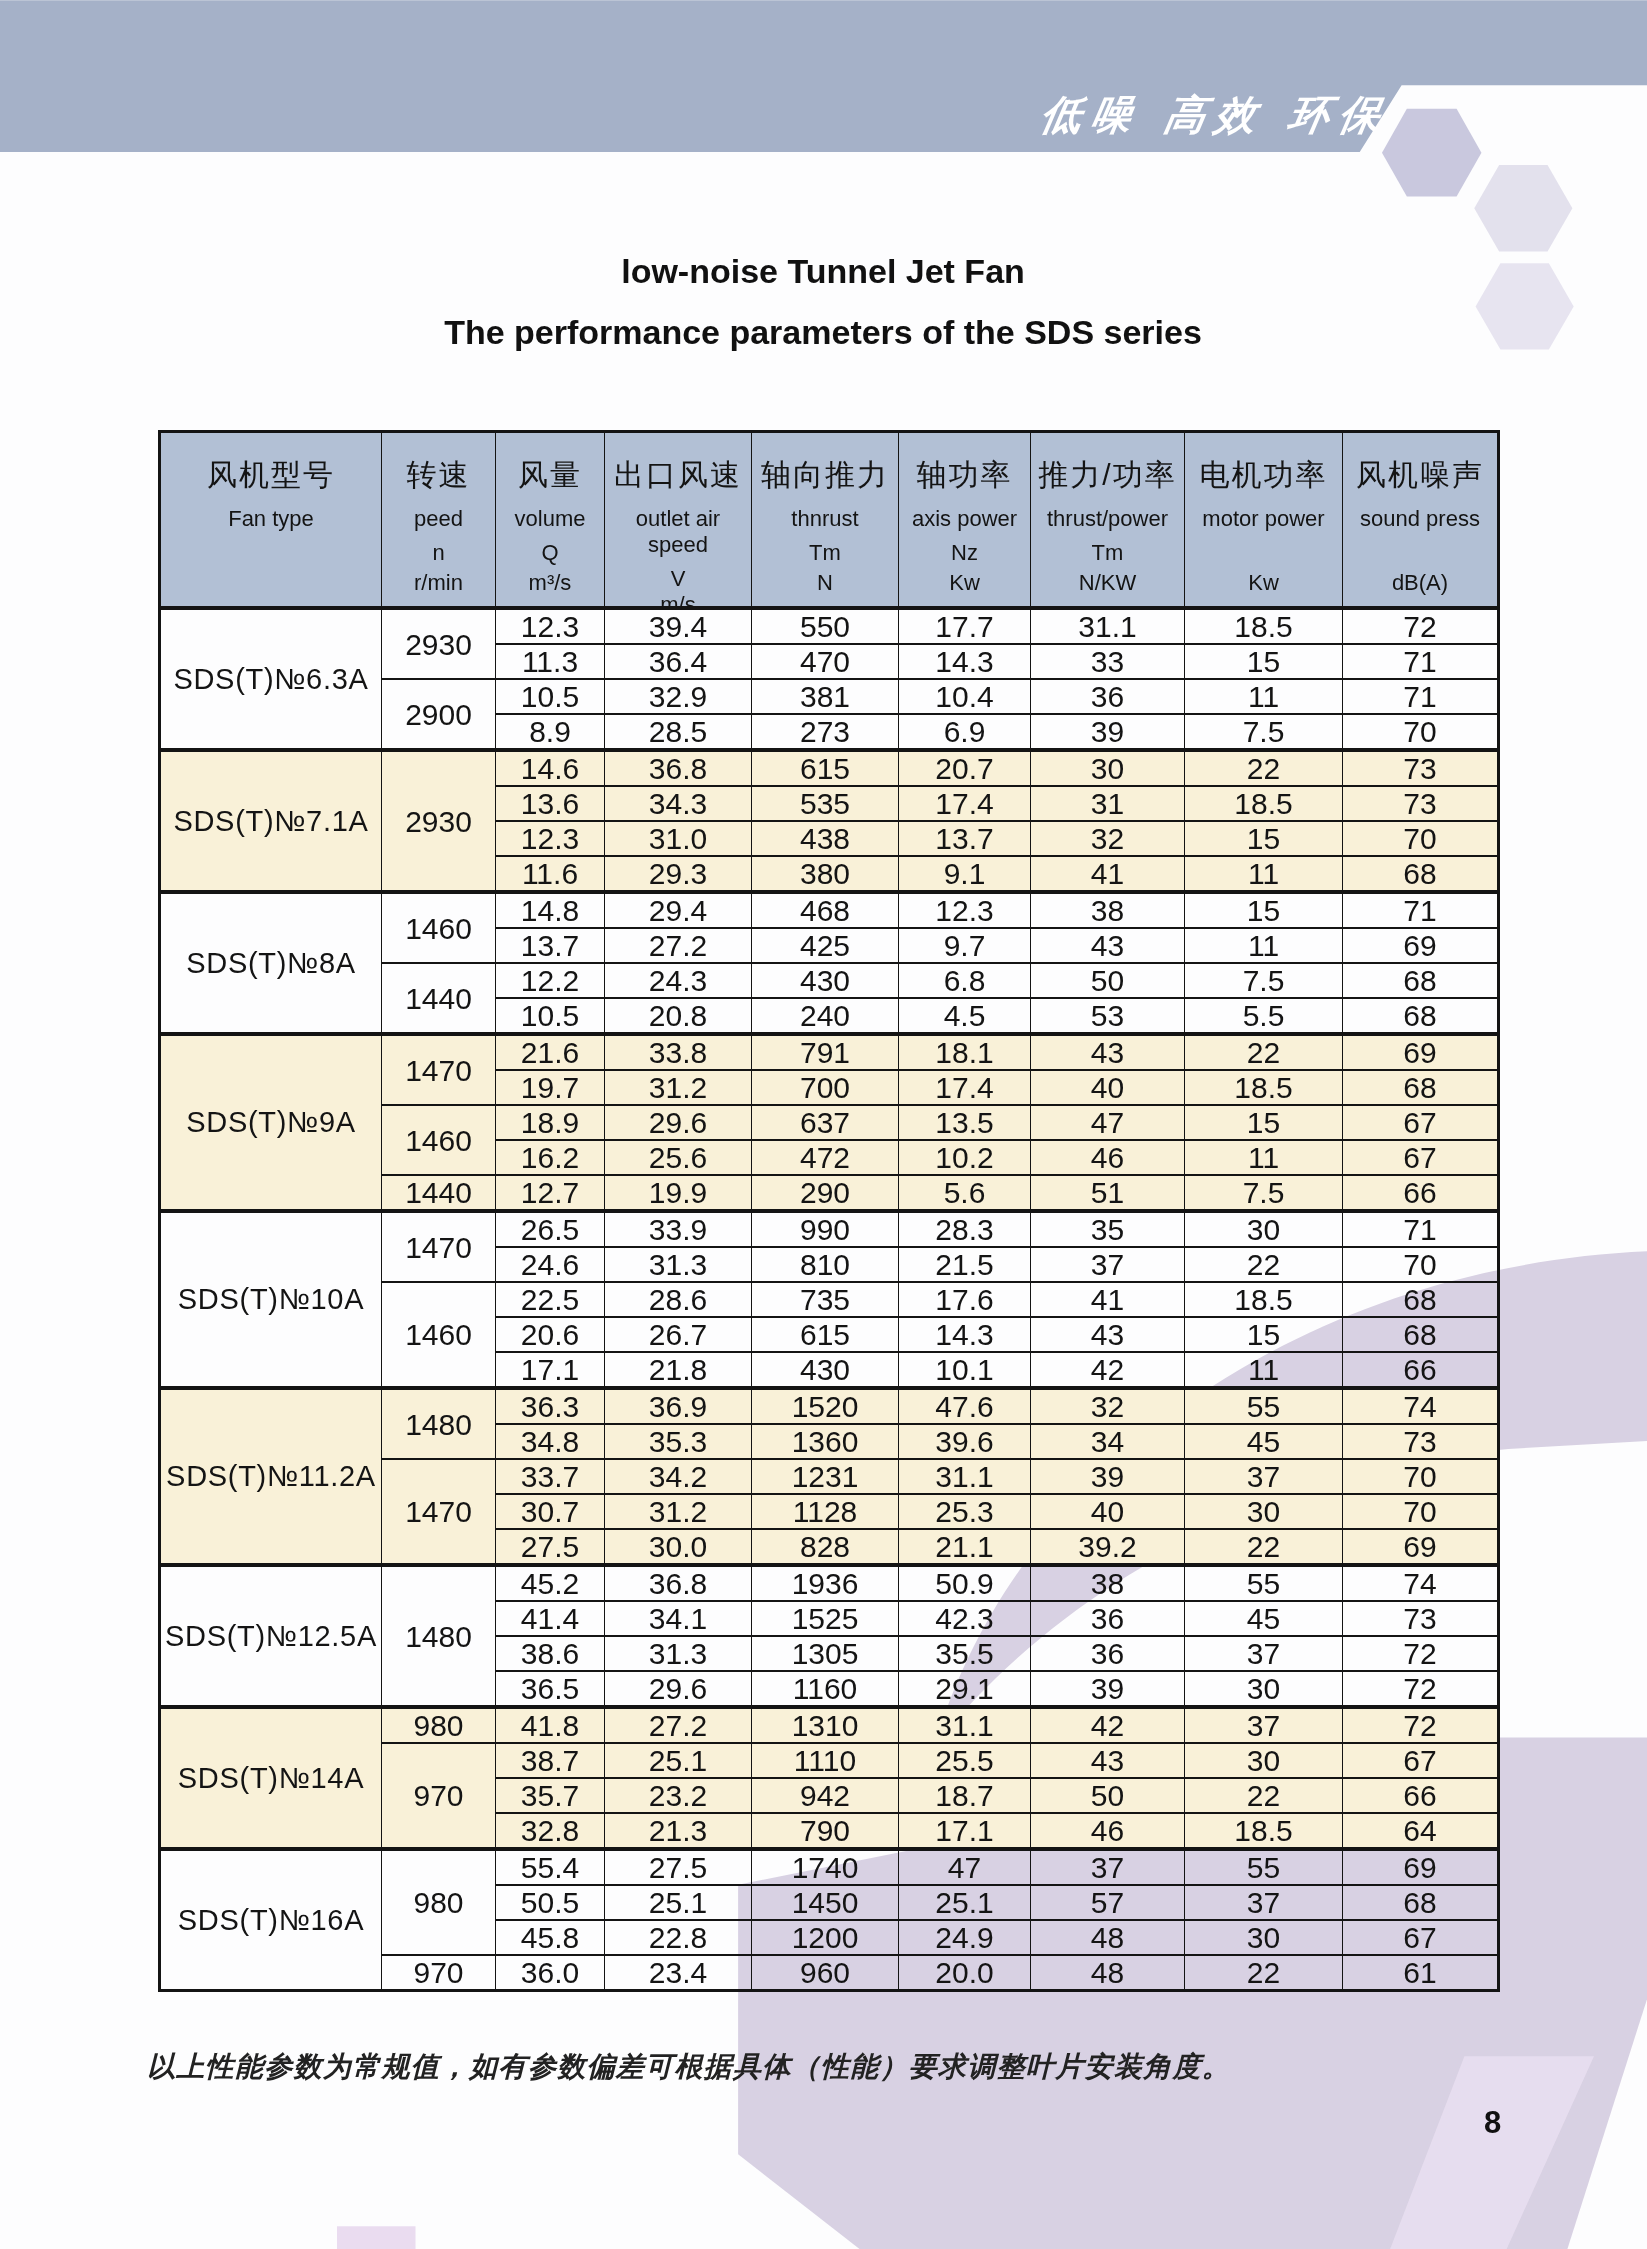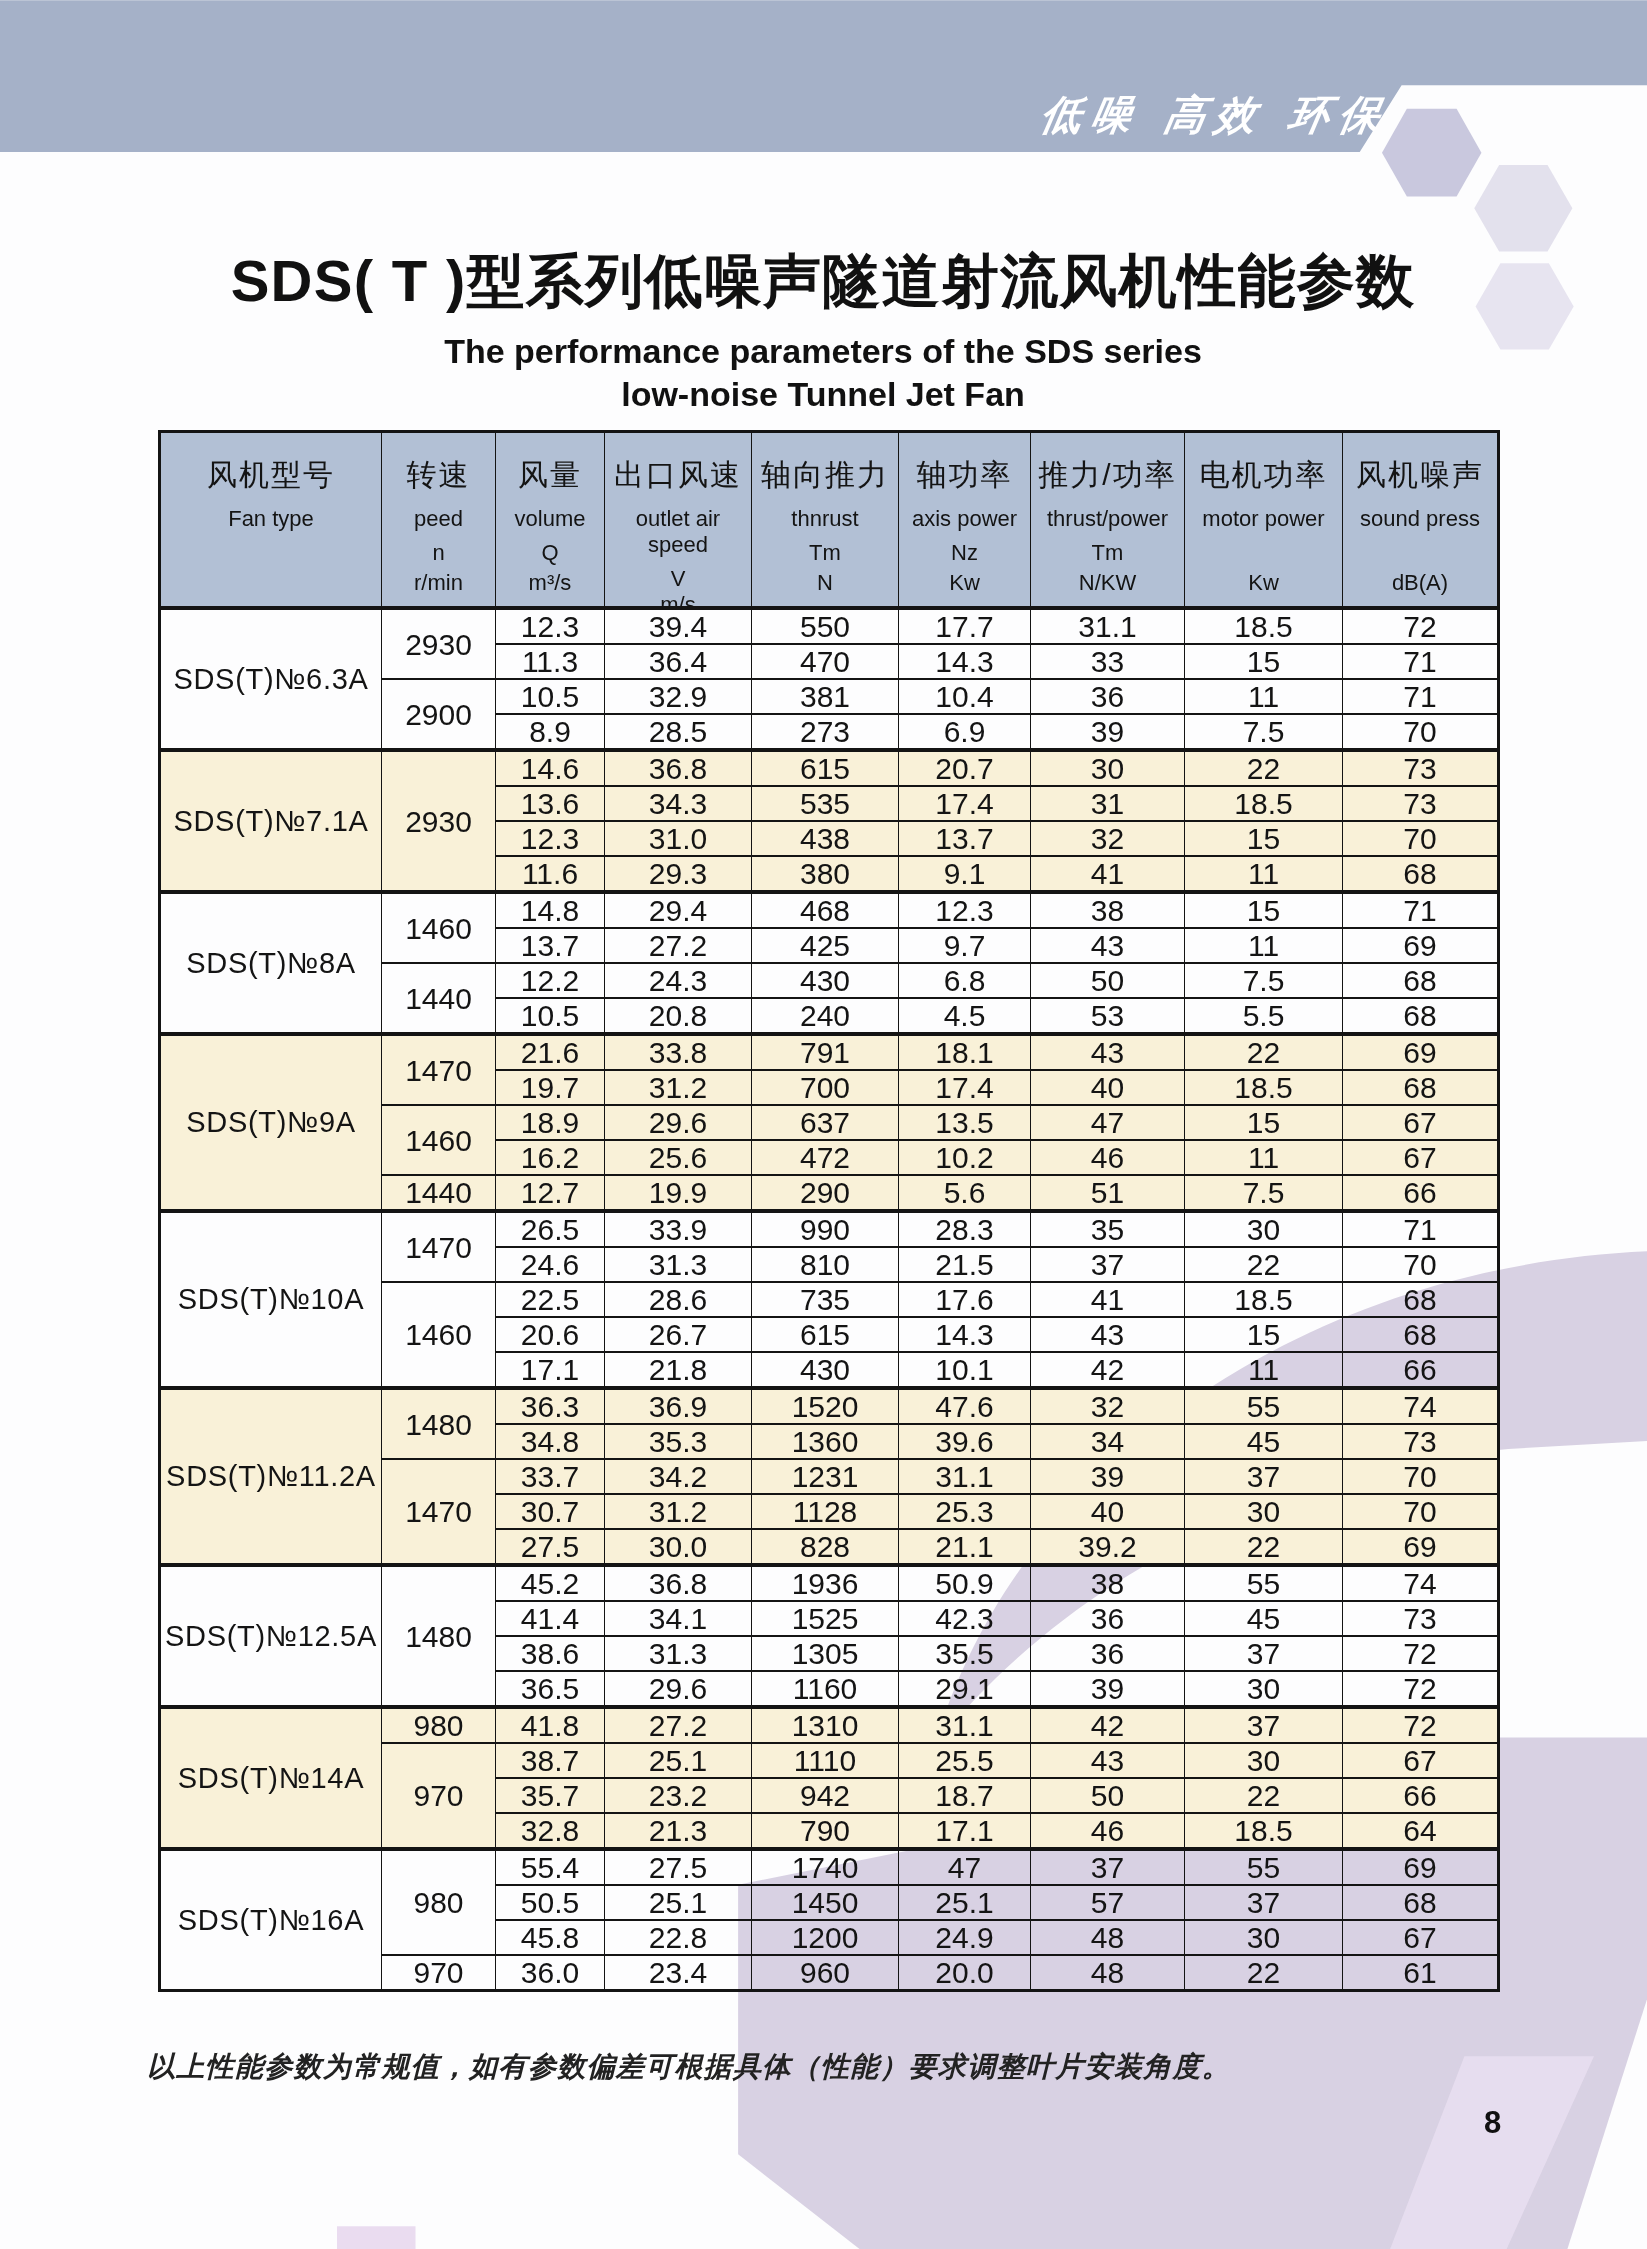--- a/index.html
+++ b/index.html
@@ -72,23 +72,22 @@
   <polygon fill="#e7e4f0" points="2255,468 2293,402 2367,402 2405,468 2367,534 2293,534"></polygon>
   <path fill="#d8d1e3" d="M2517,1912 C2000,1935 1555,2235 1428,2668 C1642,2398 1985,2242 2305,2214 L2517,2202 Z"></path>
   <path fill="#d8d1e3" d="M1128,2880 L2250,2655 L2517,2655 L2517,3055 L2395,3438 L1315,3438 L1128,3292 Z"></path>
   <path fill="#e8def0" opacity="0.9" d="M2238,3142 L2436,3142 L2302,3438 L2124,3438 Z"></path>
   <rect fill="#eadcf0" x="515" y="3402" width="120" height="36"></rect>
 </svg>
 
 <div class="slogan">低噪 高效 环保</div>
 
 <div class="title-block">
-  <div class="title-cn">SDS( T )型系列低噪声隧道射流风机性能参数</div>
+  <div class="title-en">low-noise Tunnel Jet Fan</div>
   <div class="title-en first">The performance parameters of the SDS series</div>
-  <div class="title-en">low-noise Tunnel Jet Fan</div>
 </div>
 
 <table class="fan" id="fan-table">
     <colgroup>
       <col style="width: 222px;">
       <col style="width: 114px;">
       <col style="width: 109px;">
       <col style="width: 147px;">
       <col style="width: 147px;">
       <col style="width: 132px;">

